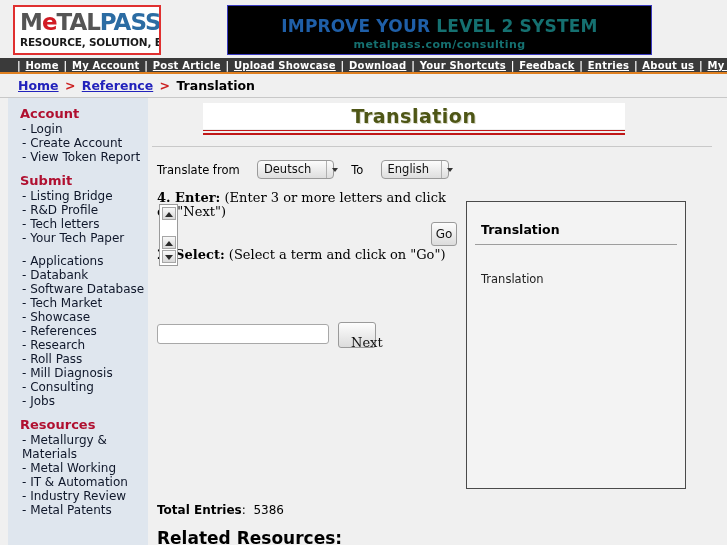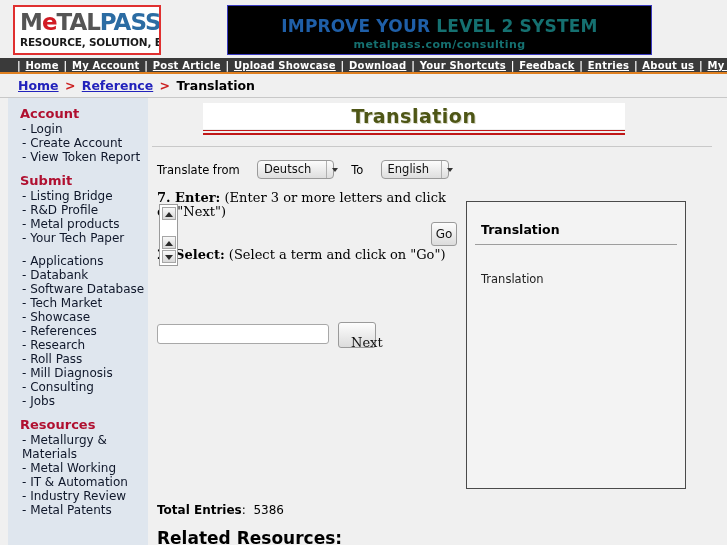--- a/index.html
+++ b/index.html
@@ -494,21 +494,21 @@
       <div class="side-head">Account</div>
       <a class="side-link" href="#">- Login</a>
       <a class="side-link" href="#">- Create Account</a>
       <a class="side-link" href="#">- View Token Report</a>
     </div>
 
     <div class="side-group">
       <div class="side-head">Submit</div>
       <a class="side-link" href="#">- Listing Bridge</a>
       <a class="side-link" href="#">- R&amp;D Profile</a>
-      <a class="side-link" href="#">- Metal products</a>
+      <a class="side-link" href="#">- Tech letters</a>
       <a class="side-link" href="#">- Your Tech Paper</a>
     </div>
 
     <div class="side-group">
       <a class="side-link" href="#">- Applications</a>
       <a class="side-link" href="#">- Databank</a>
       <a class="side-link" href="#">- Software Database</a>
       <a class="side-link" href="#">- Tech Market</a>
       <a class="side-link" href="#">- Showcase</a>
       <a class="side-link" href="#">- References</a>
@@ -543,21 +543,21 @@
       <span class="lbl">Translate from</span>
       &nbsp;&nbsp;
       <span class="fake-select" id="sel-from"><span class="sv">Deutsch</span><span class="arrowbox"></span></span>
       &nbsp;&nbsp;
       <span class="lbl">To</span>
       &nbsp;&nbsp;
       <span class="fake-select" id="sel-to"><span class="sv">English</span><span class="arrowbox"></span></span>
     </div>
 
     <div class="step-line" id="step1">
-      <b>7. Enter:</b>
+      <b>4. Enter:</b>
       <span>(Enter 3 or more letters and click on "Next")</span>
     </div>
 
     <input id="word-input" type="text" value="" style="">
     <button id="next-btn">Next</button>
 
     <div class="step-line" id="step2">
       <b>2. Select:</b>
       <span>(Select a term and click on "Go")</span>
     </div>

